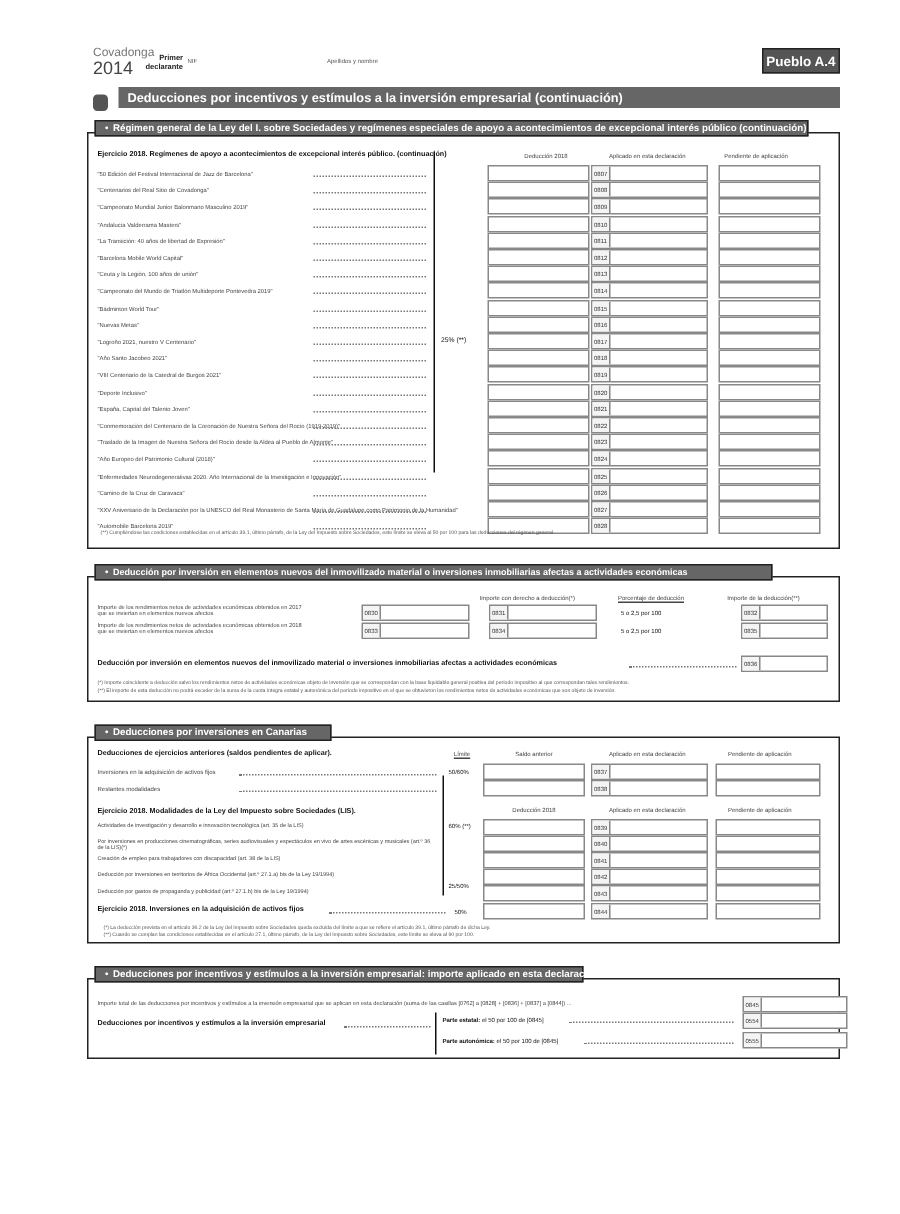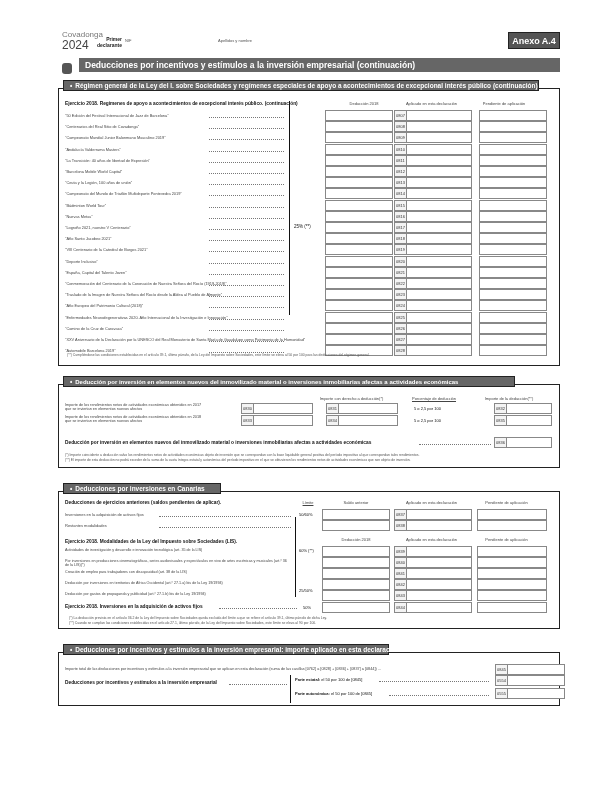--- a/index.html
+++ b/index.html
@@ -21,25 +21,25 @@
 .box{position:absolute;border:0.8px solid #888;background:#fff;height:11px}
 .code{position:absolute;font-size:4px;border-right:0.8px solid #888;height:100%;display:flex;align-items:center;padding:0 1px;color:#333;background:#f4f4f4}
 .colh{position:absolute;font-size:4px;color:#444;text-align:center;white-space:nowrap}
 .bracket{position:absolute;border-left:1.5px solid #111}
 .note{position:absolute;font-size:3.4px;color:#555;white-space:nowrap}
 </style>
 </head>
 <body>
 
 <div class="abs hdr-ej">Covadonga</div>
-<div class="abs hdr-yr">2024</div>
+<div class="abs hdr-yr">2014</div>
 <div class="abs hdr-pd"><span>Primer</span><br><span>declarante</span></div>
 <div class="abs hdr-nif">NIF</div>
 <div class="abs hdr-ap">Apellidos y nombre</div>
-<div class="abs anexo">Anexo A.4</div>
+<div class="abs anexo">Pueblo A.4</div>
 
 <div class="abs title-dot"></div>
 <div class="abs title-bar">Deducciones por incentivos y estímulos a la inversión empresarial (continuación)</div>
 
 <div class="section" id="s1" style="top:88px;height:278px">
   <div class="sec-tab" style="width:476px">• <span style="margin-left:3px">Régimen general de la Ley del I. sobre Sociedades y regímenes especiales de apoyo a acontecimientos de excepcional interés público (continuación)</span></div>
   <div class="tb" style="left:6px;top:12px">Ejercicio 2018. Regímenes de apoyo a acontecimientos de excepcional interés público. (continuación)</div>
   <div class="colh" style="left:270px;top:12px;width:70px">Deducción 2018</div>
   <div class="colh" style="left:335px;top:12px;width:75px">Aplicado en esta declaración</div>
   <div class="colh" style="left:410px;top:12px;width:70px">Pendiente de aplicación</div>

